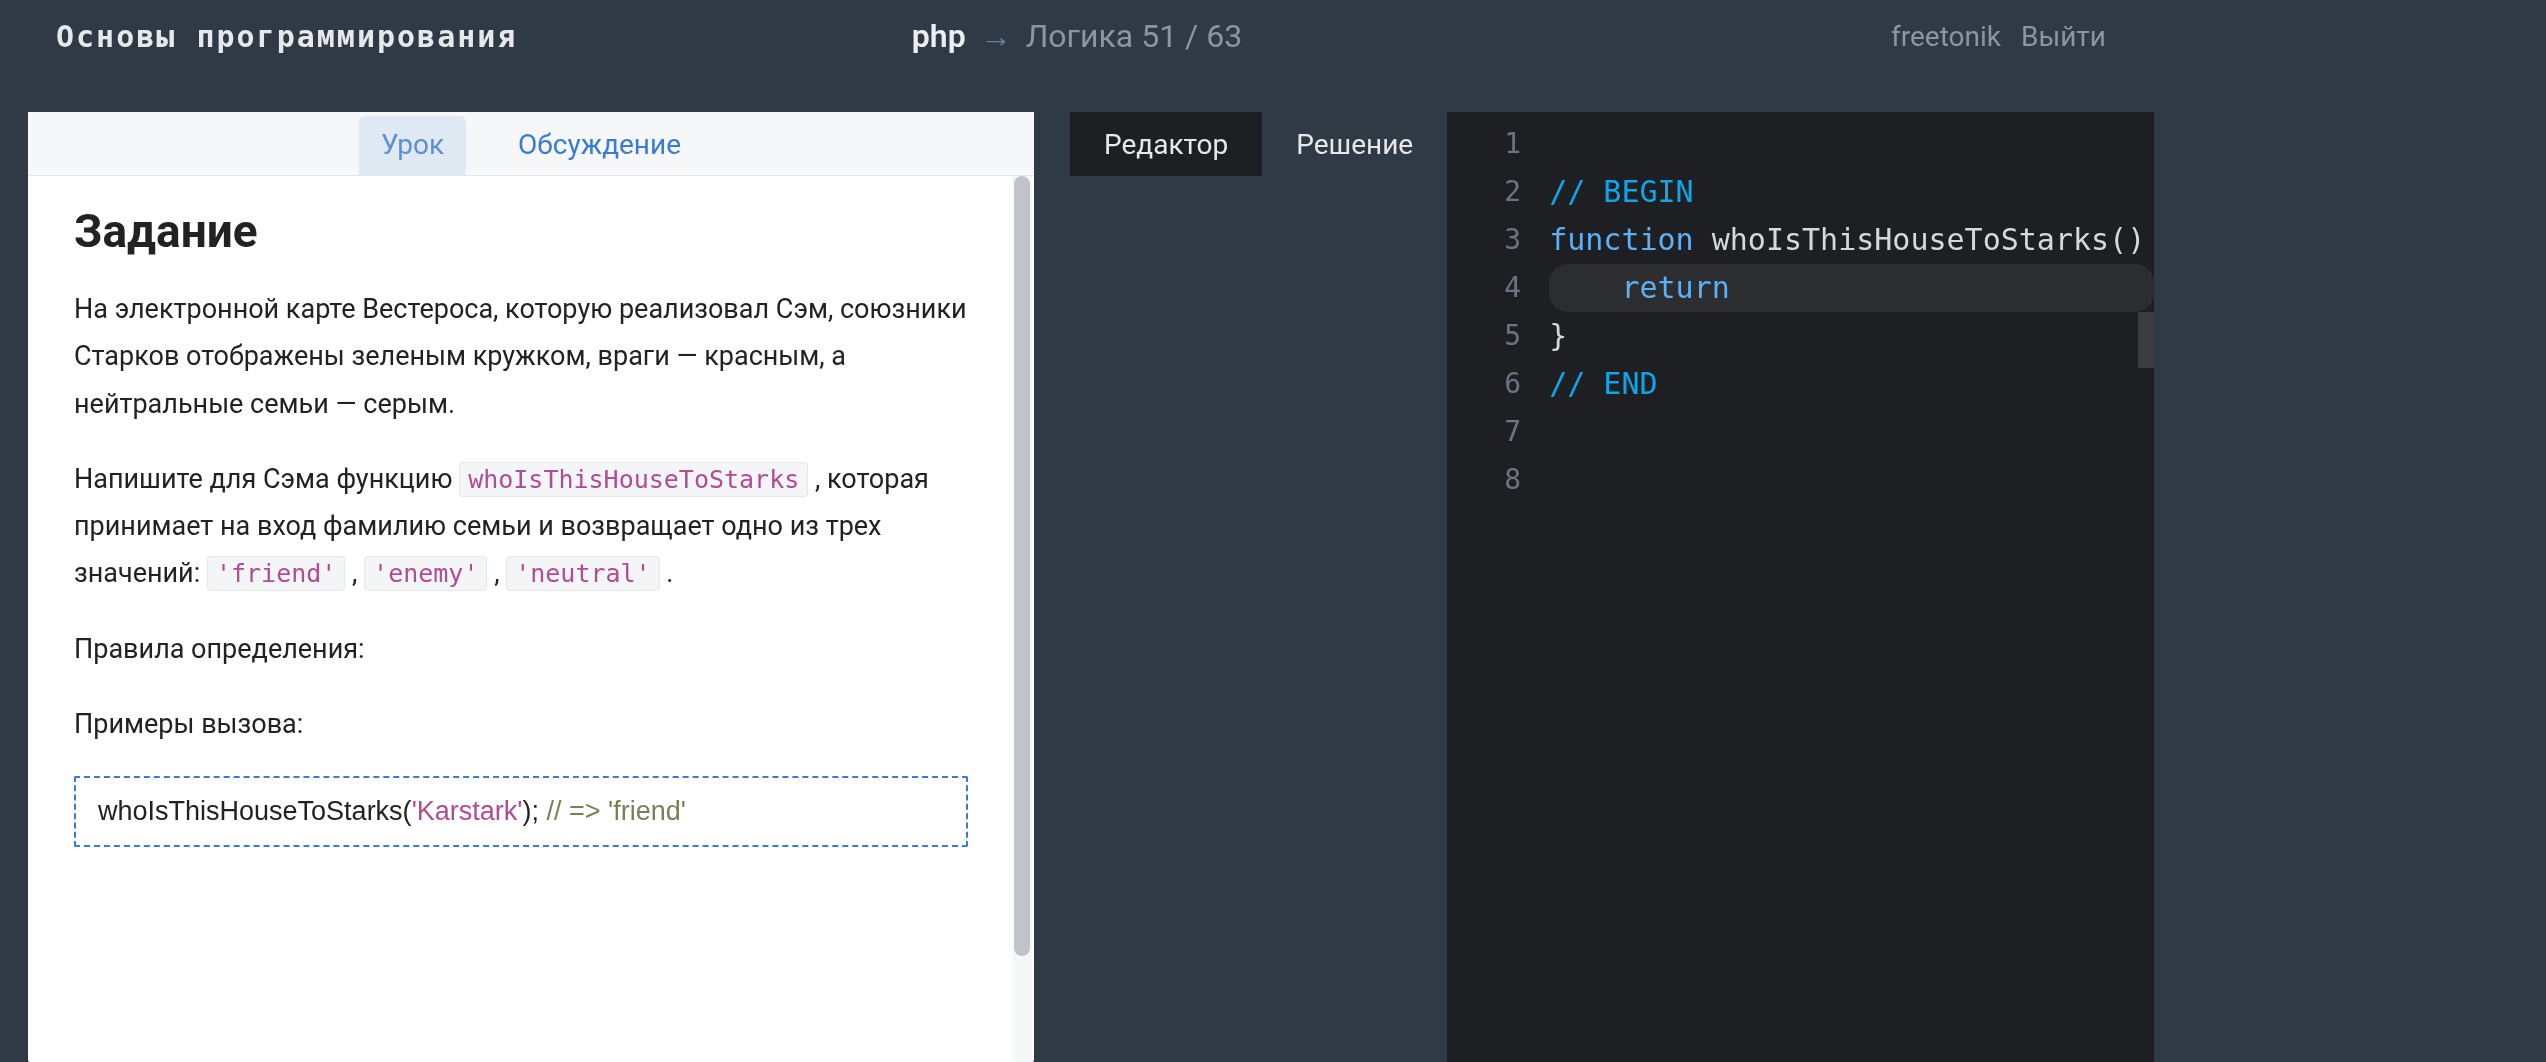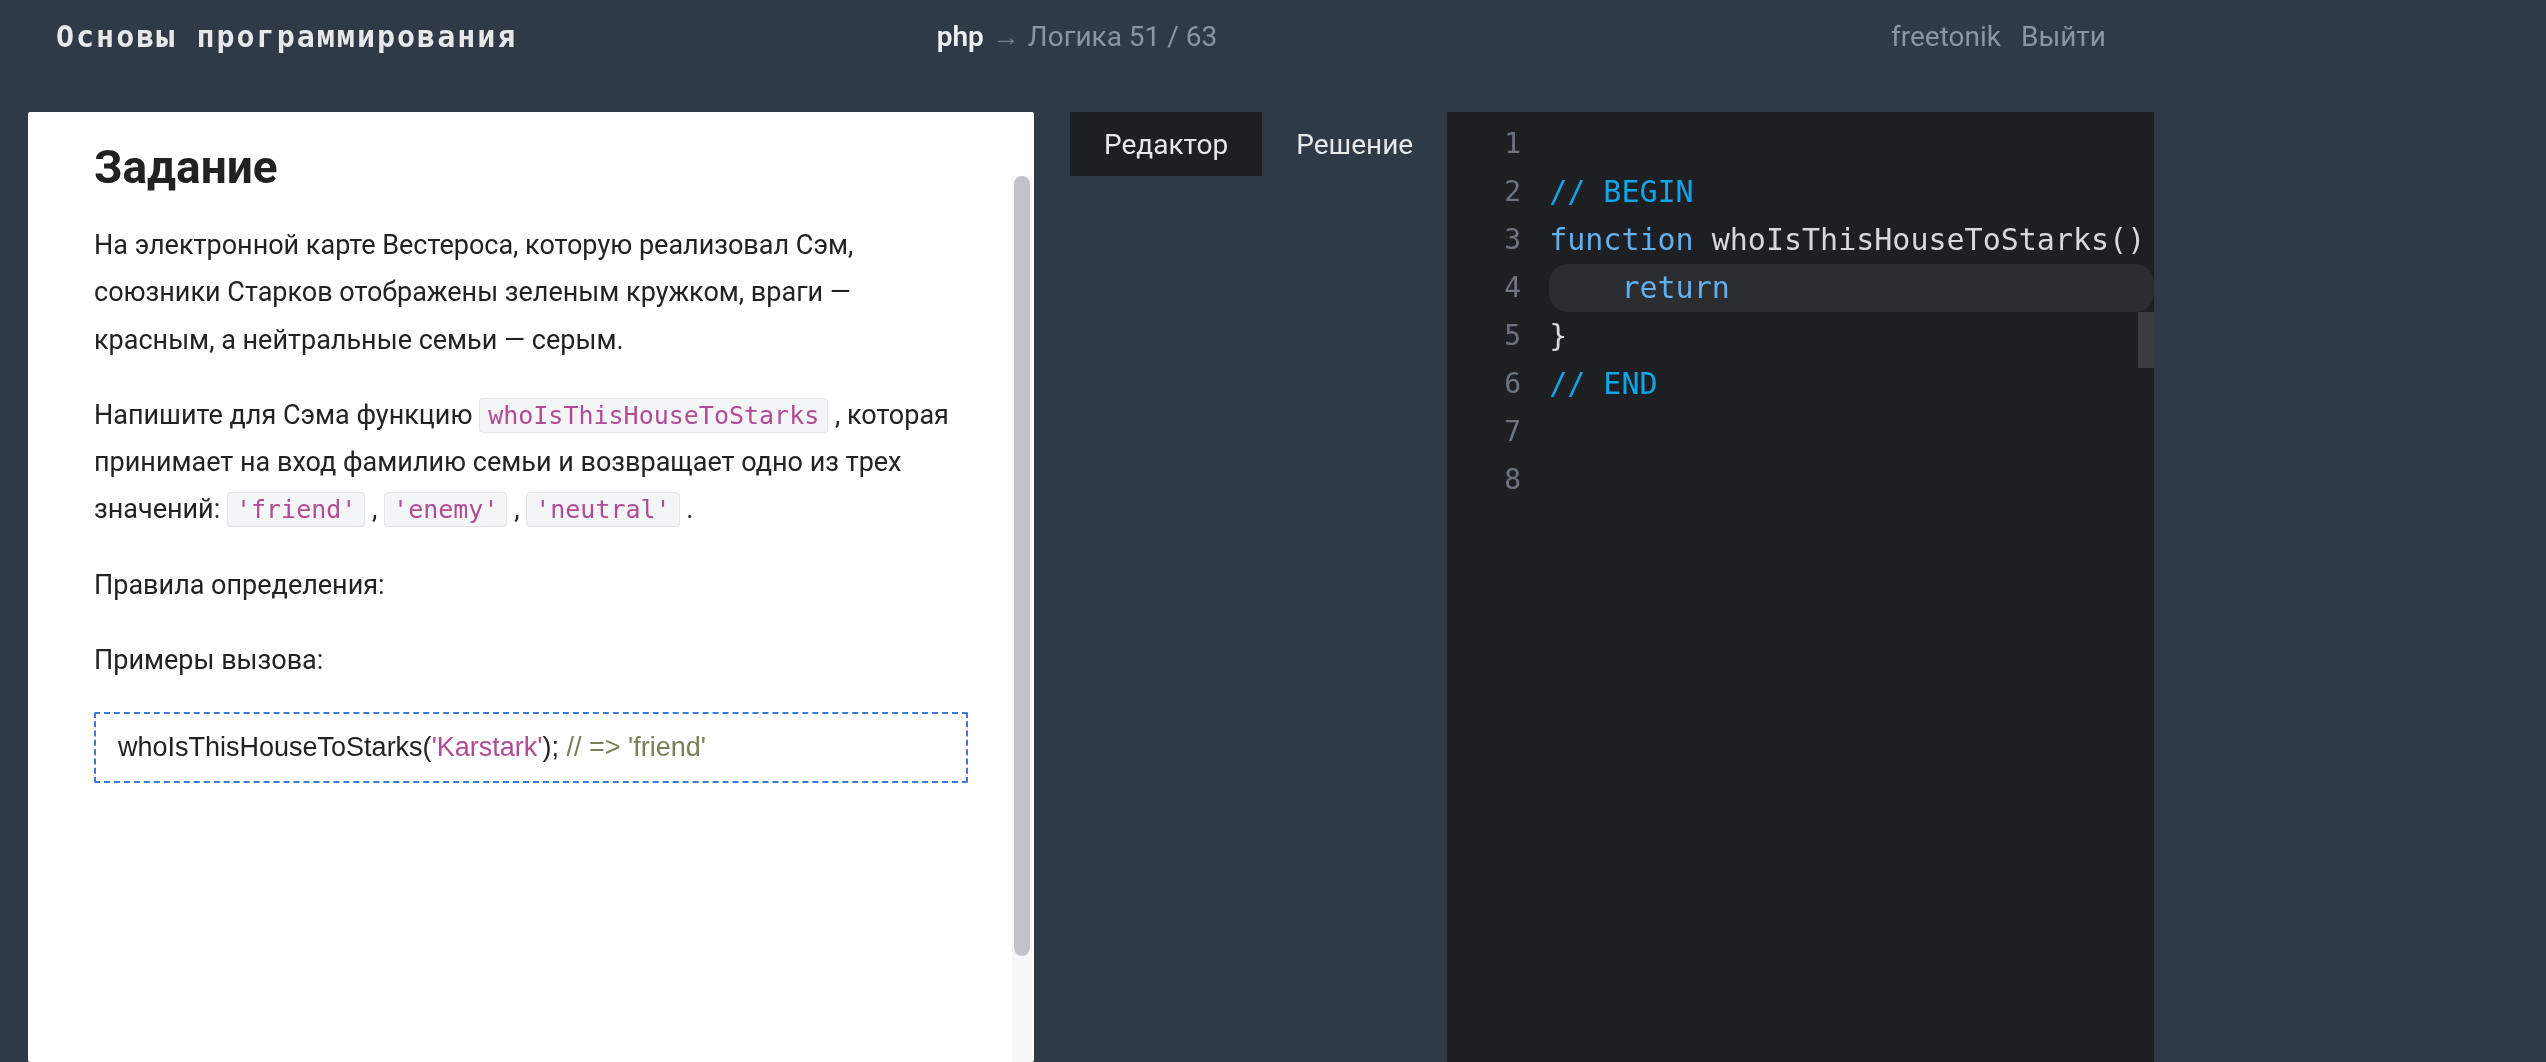--- a/index.html
+++ b/index.html
@@ -24,22 +24,22 @@
     font-weight: 700;
     letter-spacing: 2px;
     color: #e6e8ea;
   }
   .bc {
     position: absolute;
     left: 50%;
     transform: translateX(-50%);
     display: flex;
     align-items: baseline;
-    gap: 8px;
-    font-size: 28px;
+    gap: 14px;
+    font-size: 32px;
   }
   .bc-lang { color: #eceff1; font-weight: 600; }
   .bc-arrow { color: #718096; }
   .bc-rest { color: #8a97a3; }
   .userbox {
     margin-left: auto;
     display: flex;
     gap: 20px;
     font-size: 28px;
     color: #8a97a3;
@@ -80,21 +80,21 @@
     padding: 12px 22px 14px;
     color: #3a7bd5;
     cursor: pointer;
   }
   .ltab.active {
     background: #dfe9f3;
     border-radius: 6px 6px 0 0;
     color: #5b8fd6;
   }
   .lesson {
-    padding: 28px 66px 28px 66px;
+    padding: 28px 66px 28px 46px;
     overflow: hidden;
     position: relative;
     flex: 1;
   }
   .lesson h1 {
     font-size: 46px;
     font-weight: 700;
     color: #222;
     margin-bottom: 28px;
   }
@@ -246,20 +246,24 @@
     </div>
     <div class="userbox">
       <span>freetonik</span>
       <span>Выйти</span>
     </div>
   </div>
 
   <div class="split">
 
     <div class="left">
+      <div class="ltabs">
+        <div class="ltab active">Урок</div>
+        <div class="ltab">Обсуждение</div>
+      </div>
 
       <div class="lesson">
         <h1>Задание</h1>
 
         <p>На электронной карте Вестероса, которую реализовал Сэм, союзники Старков отображены зеленым кружком, враги — красным, а нейтральные семьи — серым.</p>
 
         <p>
           <span>Напишите для Сэма функцию </span><code class="inline">whoIsThisHouseToStarks</code><span> , которая принимает на вход фамилию семьи и возвращает одно из трех значений: </span><code class="inline">'friend'</code><span> , </span><code class="inline">'enemy'</code><span> , </span><code class="inline">'neutral'</code><span> .</span>
         </p>
 

